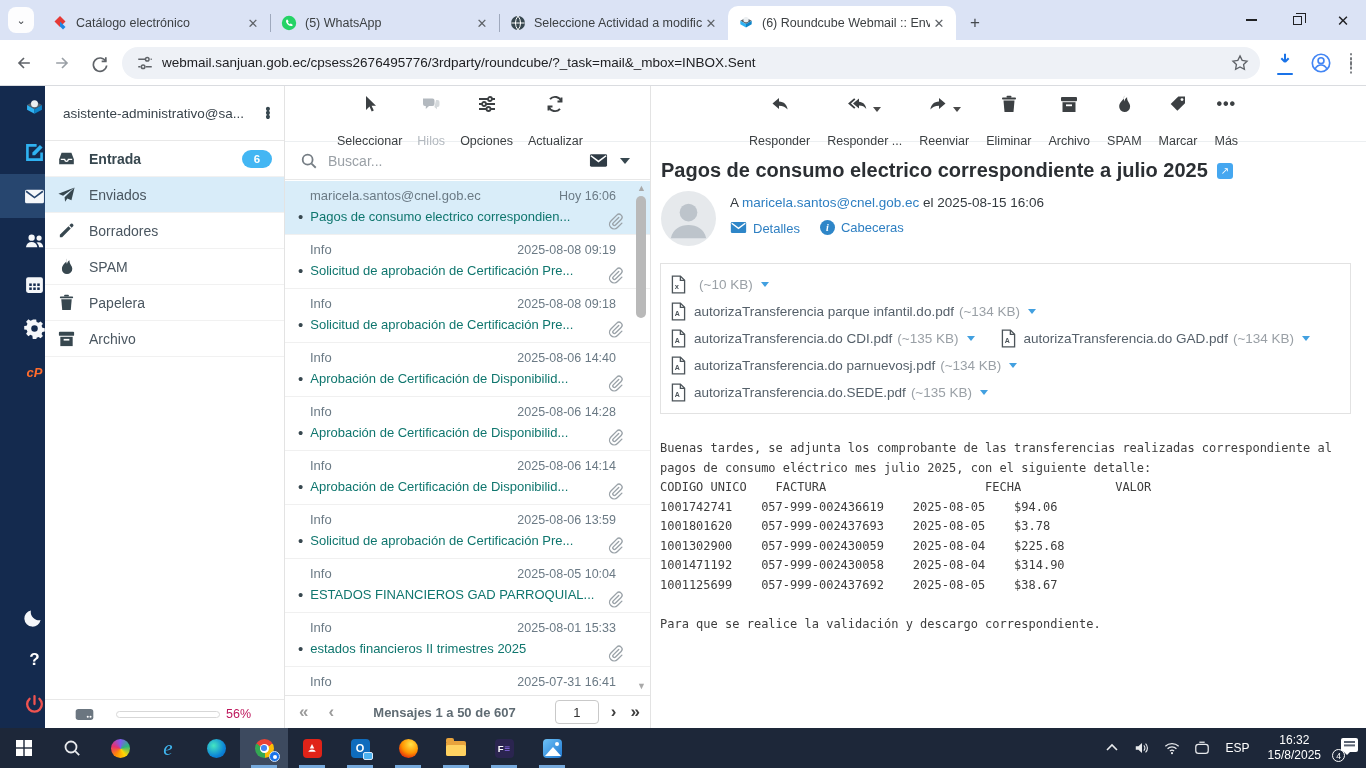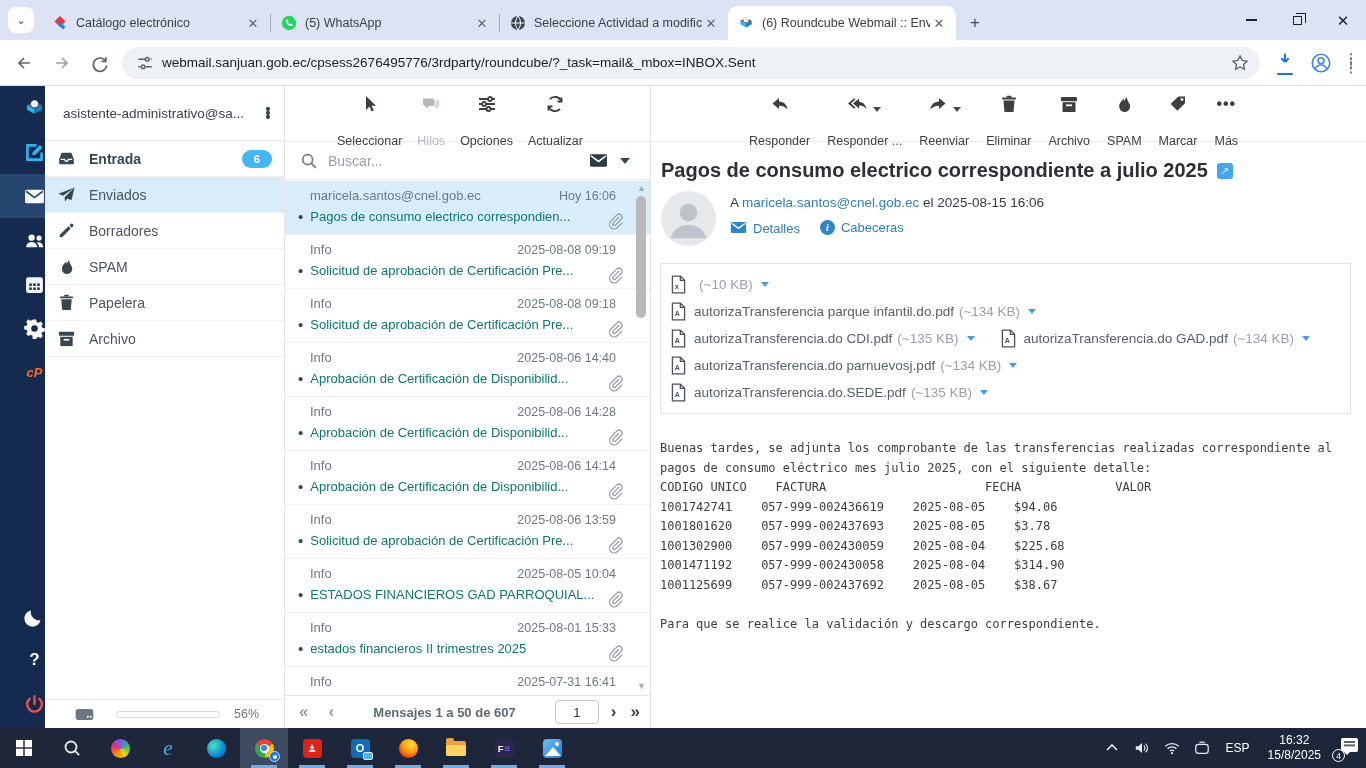--- a/index.html
+++ b/index.html
@@ -79,21 +79,21 @@
   .folder.bold .f-label { font-weight:bold; color:#37474f; }
   .folder.selected { background:#d8ecf9; }
   .badge { margin-left:auto; min-width:30px; height:18px; border-radius:9px; background:#43b6f3;
     color:#fff; font-size:11.5px; font-weight:bold; display:flex; align-items:center; justify-content:center; }
   #quota-row { position:absolute; bottom:0; left:0; width:239px; height:29px; border-top:1px solid #e8e8e8;
     display:flex; align-items:center; padding:0 14px 0 30px; }
   #quota-row svg { width:19px; height:13px; }
   .quota-track { width:104px; height:7px; border:1px solid #d7d7d7; border-radius:4px; margin-left:22px;
     background:#fff; overflow:hidden; }
   .quota-fill { height:100%; background:#52b2ef; border-radius:4px; }
-  #quota-pct { margin-left:14px; font-size:12.5px; color:#737373; }
+  #quota-pct { margin-left:6px; font-size:12.5px; color:#be185d; }
 
   
   #list { position:absolute; left:285px; top:0; width:365px; height:642px; background:#fff; }
   .pane-toolbar { height:56px; display:flex; align-items:flex-start; padding-top:7px;
     border-bottom:1px solid #eceff1; }
   .tb-btn { display:flex; flex-direction:column; align-items:center; color:#3c4043; }
   .tb-btn .icon-row { display:flex; align-items:center; height:22px; }
   .tb-btn svg { width:20px; height:20px; }
   .tb-btn .tb-label { font-size:12.5px; margin-top:19px; white-space:nowrap; }
   .tb-btn.disabled { color:#b3b9bf; }

